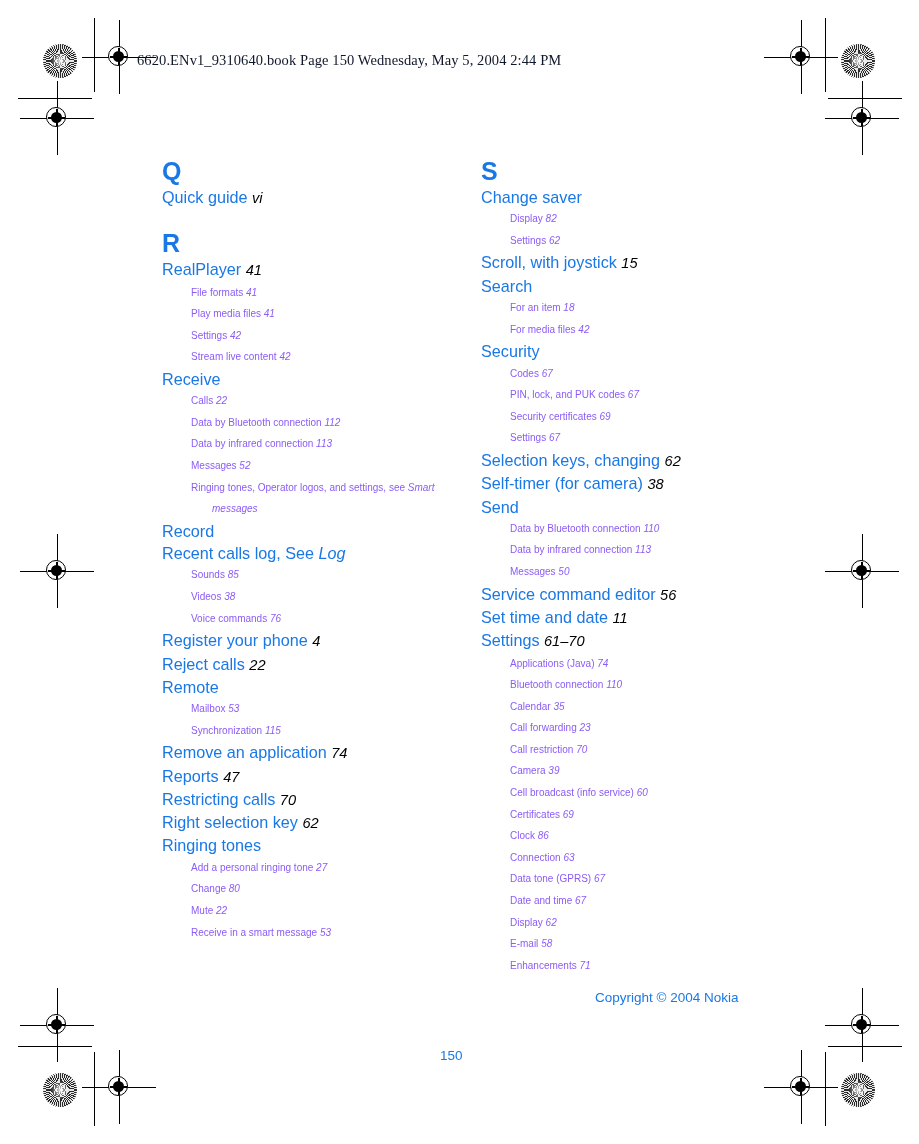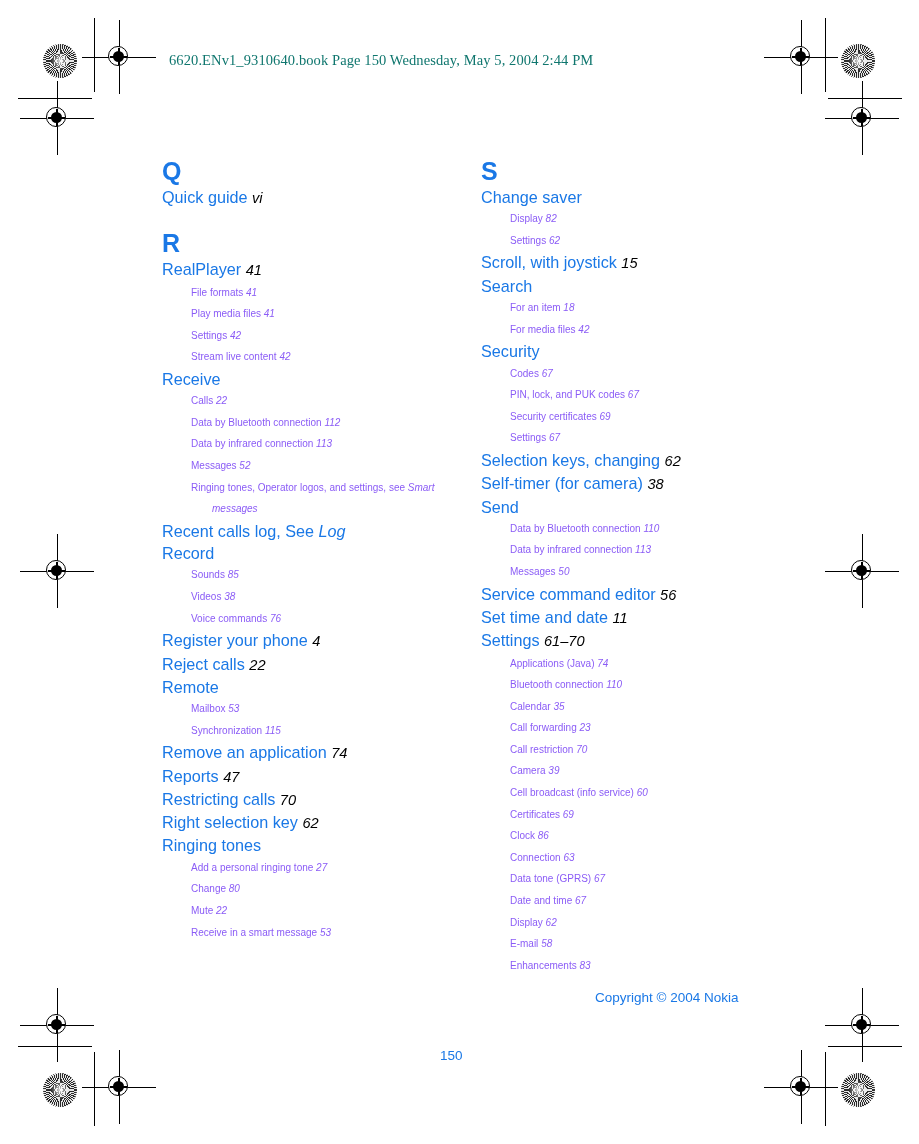--- a/index.html
+++ b/index.html
@@ -70,24 +70,23 @@
     background: radial-gradient(circle at 50% 50%, rgba(255,255,255,0.85) 0%, rgba(255,255,255,0.0) 38%);
   }
 
   
   .header-text {
     position: absolute;
     left: 137px;
     top: 52px;
     font-family: "Liberation Serif", serif;
     font-size: 14.5px;
-    color: #0f766e;
+    color: #0f172a;
     white-space: nowrap;
     letter-spacing: 0.1px;
-    margin-left: 32px;
   }
 
   
   .index {
     position: absolute;
     left: 162px;
     top: 158px;
     width: 600px;
     display: flex;
     gap: 37px;
@@ -271,22 +270,22 @@
       <div class="sub"><span>File formats</span> <span class="pg">41</span></div>
       <div class="sub"><span>Play media files</span> <span class="pg">41</span></div>
       <div class="sub"><span>Settings</span> <span class="pg">42</span></div>
       <div class="sub"><span>Stream live content</span> <span class="pg">42</span></div>
       <div class="entry"><span>Receive</span></div>
       <div class="sub"><span>Calls</span> <span class="pg">22</span></div>
       <div class="sub"><span>Data by Bluetooth connection</span> <span class="pg">112</span></div>
       <div class="sub"><span>Data by infrared connection</span> <span class="pg">113</span></div>
       <div class="sub"><span>Messages</span> <span class="pg">52</span></div>
       <div class="sub wrap"><span>Ringing tones, Operator logos, and settings, see </span><span class="it">Smart messages</span></div>
+      <div class="entry"><span>Record</span></div>
       <div class="entry"><span>Recent calls log, See </span><span class="it-blue">Log</span></div>
-      <div class="entry"><span>Record</span></div>
       <div class="sub"><span>Sounds</span> <span class="pg">85</span></div>
       <div class="sub"><span>Videos</span> <span class="pg">38</span></div>
       <div class="sub"><span>Voice commands</span> <span class="pg">76</span></div>
       <div class="entry"><span>Register your phone</span> <span class="pg">4</span></div>
       <div class="entry"><span>Reject calls</span> <span class="pg">22</span></div>
       <div class="entry"><span>Remote</span></div>
       <div class="sub"><span>Mailbox</span> <span class="pg">53</span></div>
       <div class="sub"><span>Synchronization</span> <span class="pg">115</span></div>
       <div class="entry"><span>Remove an application</span> <span class="pg">74</span></div>
       <div class="entry"><span>Reports</span> <span class="pg">47</span></div>
@@ -328,18 +327,18 @@
       <div class="sub"><span>Call restriction</span> <span class="pg">70</span></div>
       <div class="sub"><span>Camera</span> <span class="pg">39</span></div>
       <div class="sub"><span>Cell broadcast (info service)</span> <span class="pg">60</span></div>
       <div class="sub"><span>Certificates</span> <span class="pg">69</span></div>
       <div class="sub"><span>Clock</span> <span class="pg">86</span></div>
       <div class="sub"><span>Connection</span> <span class="pg">63</span></div>
       <div class="sub"><span>Data tone (GPRS)</span> <span class="pg">67</span></div>
       <div class="sub"><span>Date and time</span> <span class="pg">67</span></div>
       <div class="sub"><span>Display</span> <span class="pg">62</span></div>
       <div class="sub"><span>E-mail</span> <span class="pg">58</span></div>
-      <div class="sub"><span>Enhancements</span> <span class="pg">83</span></div>
+      <div class="sub"><span>Enhancements</span> <span class="pg">71</span></div>
     </div>
 </div>
 
 <div class="footer-page">150</div>
 <div class="footer-copy">Copyright © 2004 Nokia</div>
 
 </body></html>

